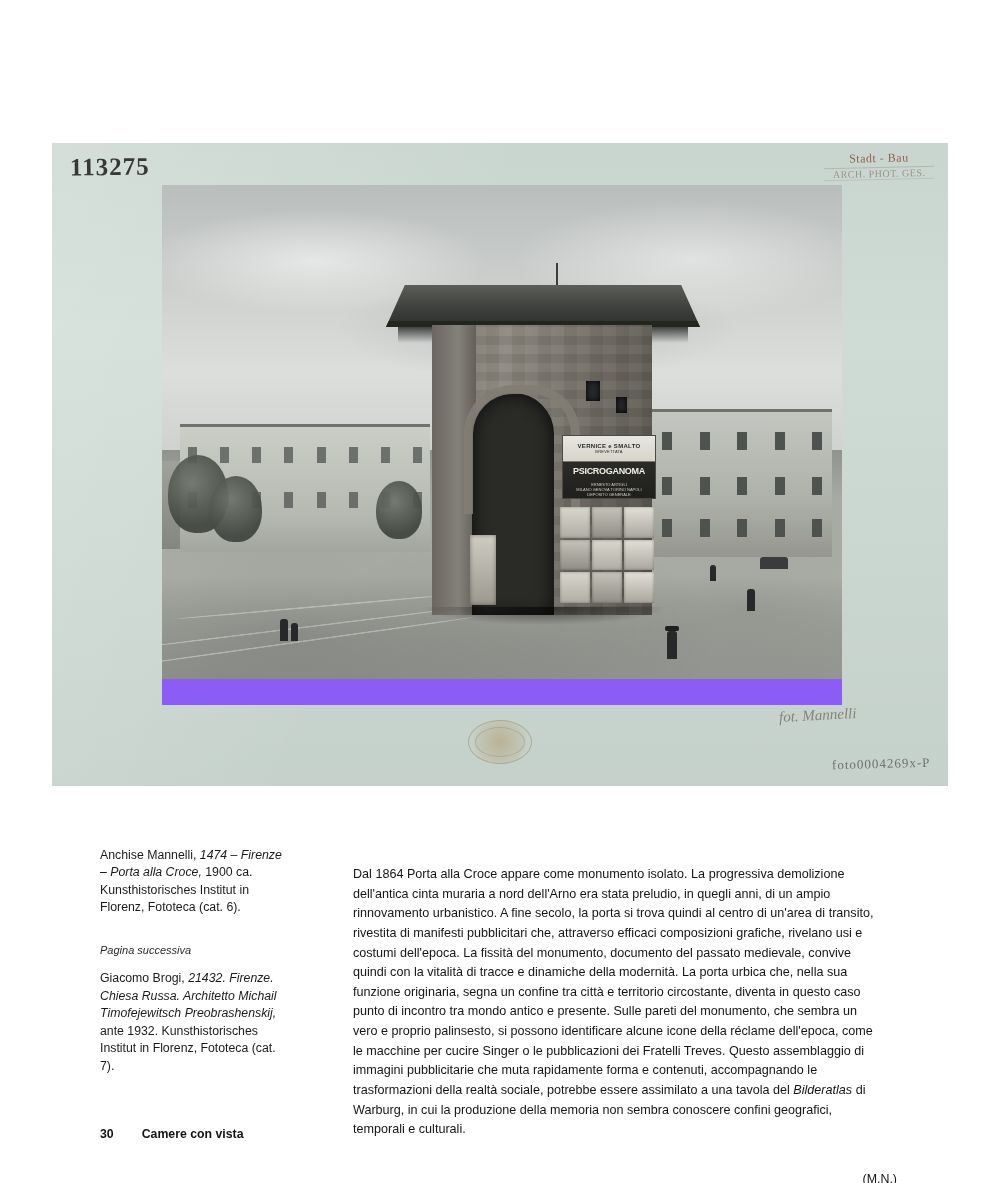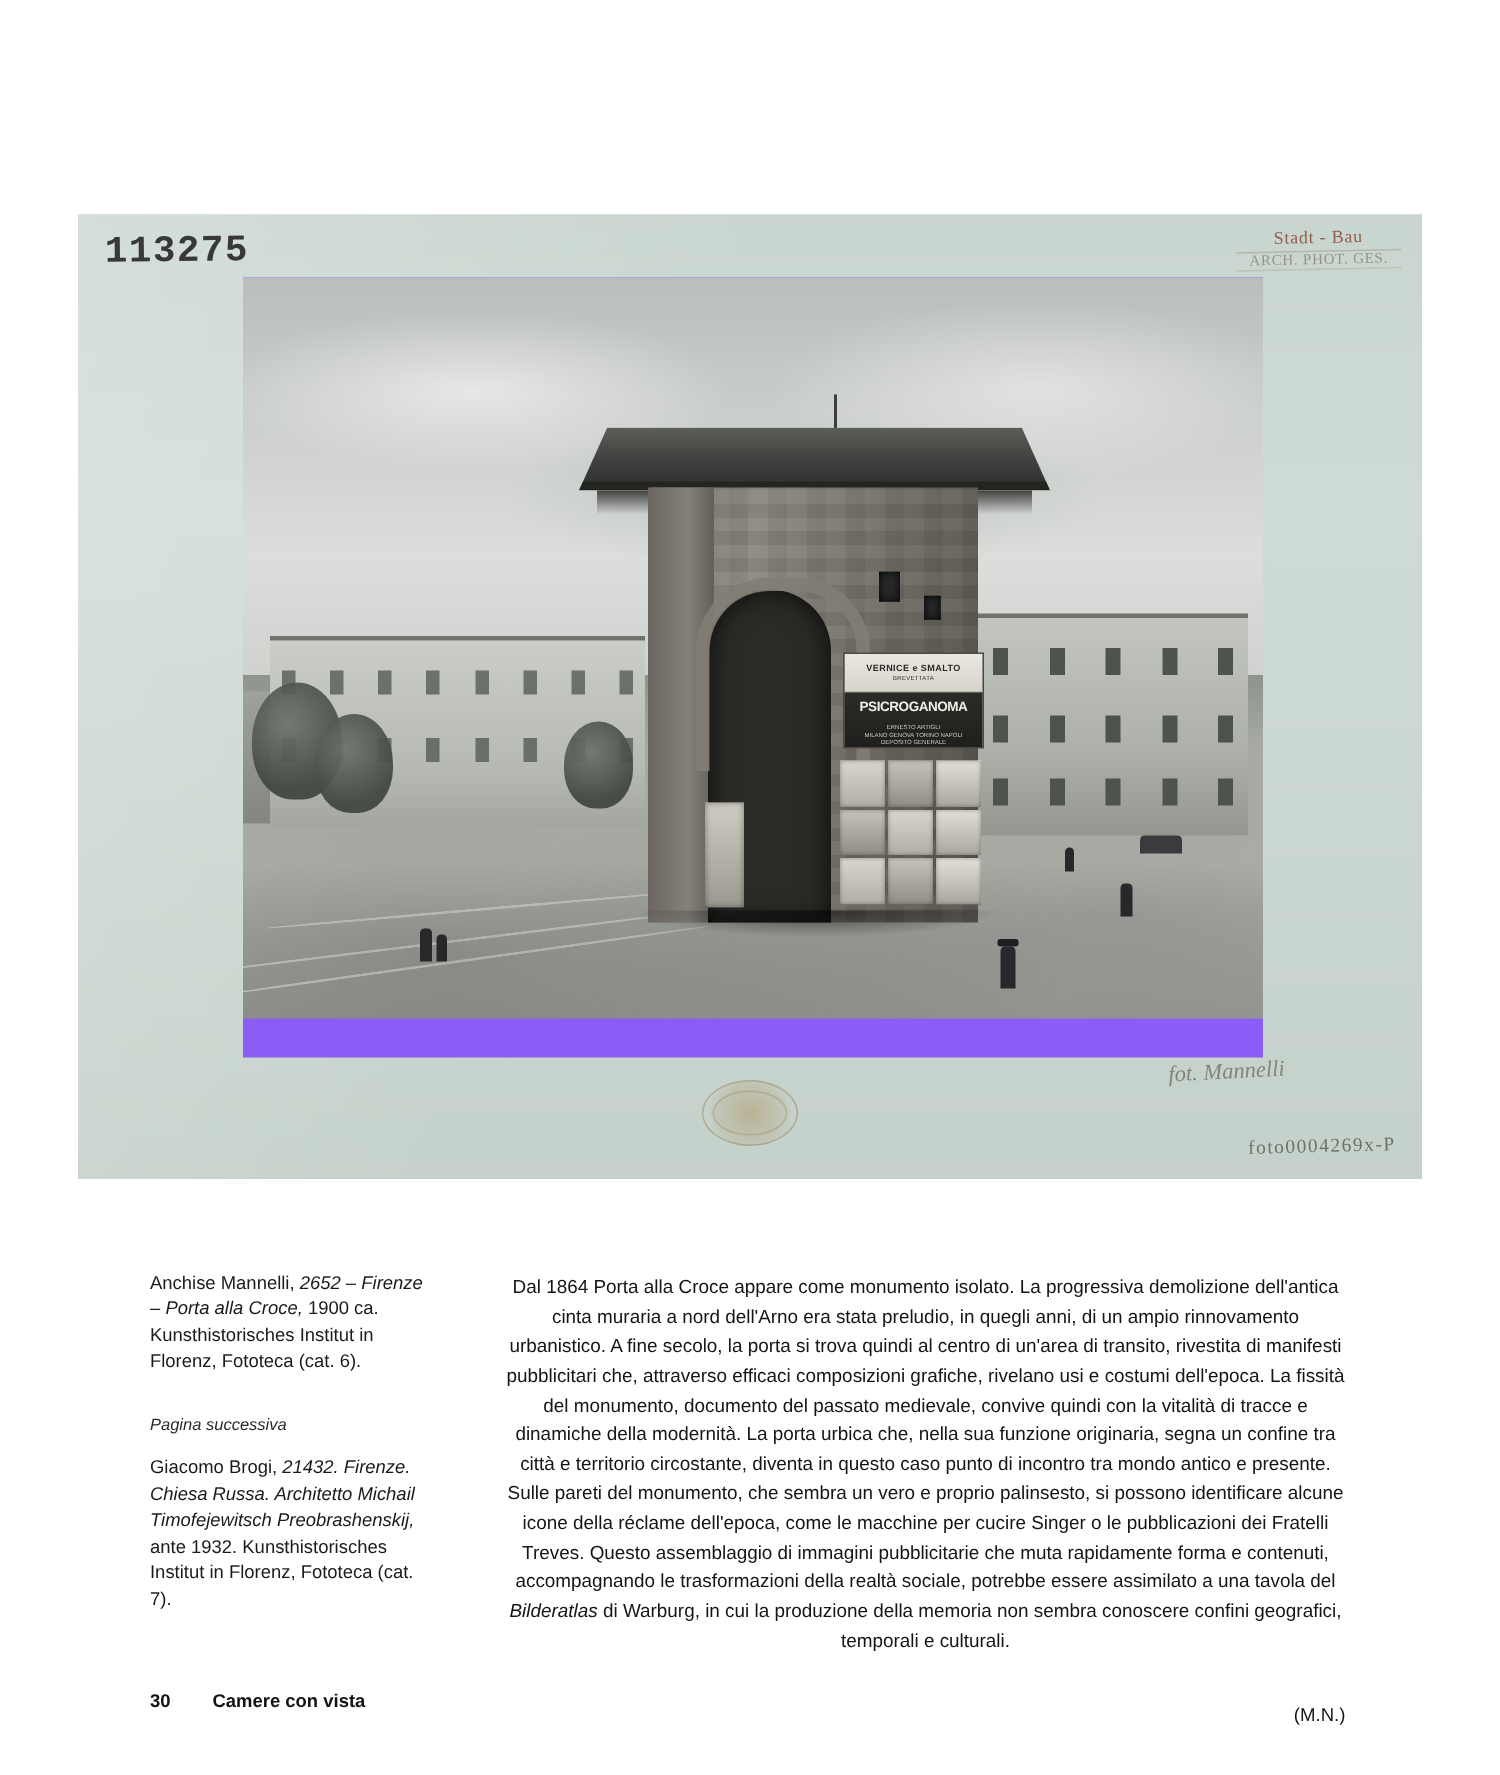--- a/index.html
+++ b/index.html
@@ -34,21 +34,21 @@
       linear-gradient(180deg, rgba(0,0,0,0.03) 0%, rgba(0,0,0,0) 30%, rgba(0,0,0,0.05) 100%),
       #cfdcd5;
     pointer-events: none;
   }
 
   
   .inv-number {
     position: absolute;
     left: 18px;
     top: 10px;
-    font-family: Liberation Mono, monospace;
+    font-family: Liberation Serif, serif;
     font-size: 25px;
     letter-spacing: 1px;
     color: #2b2b2b;
     font-weight: 700;
     transform: rotate(-0.6deg);
     opacity: 0.92;
   }
 
   
   .stamp-tr {
@@ -480,21 +480,21 @@
   .body-col {
     position: absolute;
     left: 337px;
     top: 849px;
     width: 560px;
     font-size: 12.6px;
     line-height: 1.56;
     color: #151515;
     text-align: left;
   }
-  .body-col p { margin: 0; text-align: center; }
+  .body-col p { margin: 16px; }
   .body-col .italic { font-style: italic; }
   .initials {
     margin-top: 30px;
     text-align: right;
     font-size: 12.4px;
   }
 
   
   .footer {
     position: absolute;
@@ -636,21 +636,21 @@
 
   </div>
 
   <div class="signature">fot. Mannelli</div>
   <div class="blind-stamp"></div>
   <div class="pencil-code">foto0004269x-P</div>
 </div>
 
 <div class="caption-col">
   <div>
-    <span>Anchise Mannelli, </span><span class="italic">2652</span><span> – </span><span class="italic">Firenze – Porta alla Croce,</span><span> 1900 ca.</span>
+    <span>Anchise Mannelli, </span><span class="italic">1474</span><span> – </span><span class="italic">Firenze – Porta alla Croce,</span><span> 1900 ca.</span>
     <span>Kunsthistorisches Institut in Florenz, Fototeca (cat. 6).</span>
   </div>
 
   <div class="caption-next-label">Pagina successiva</div>
   <div class="caption-next">
     <span>Giacomo Brogi, </span><span class="italic">21432</span><span class="italic">. Firenze. Chiesa Russa. Architetto Michail Timofejewitsch Preobrashenskij,</span><span> ante 1932.</span>
     <span>Kunsthistorisches Institut in Florenz, Fototeca (cat. 7).</span>
   </div>
 </div>
 

